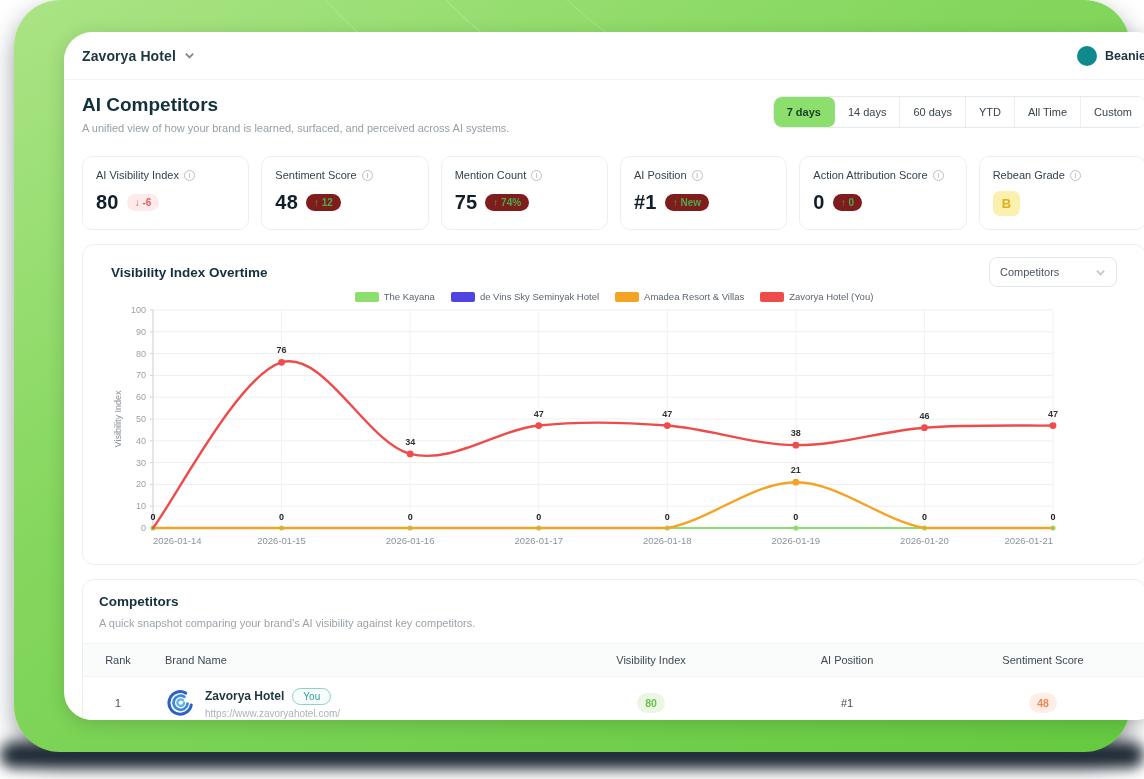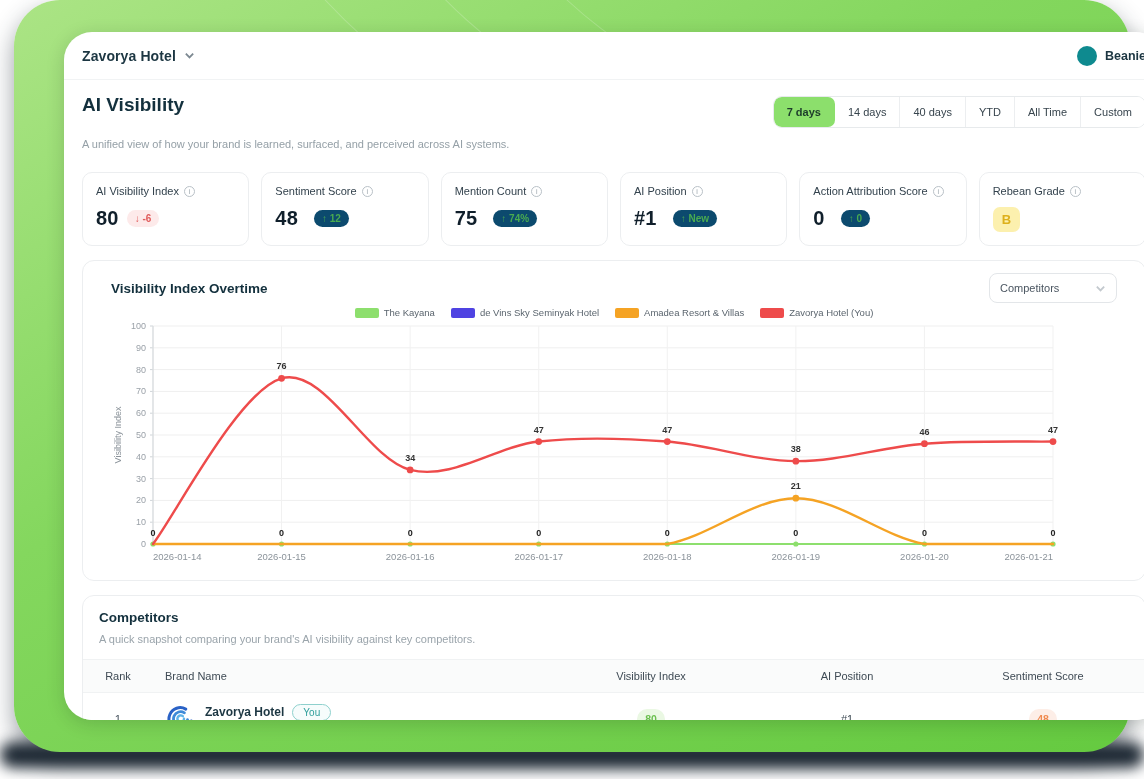--- a/index.html
+++ b/index.html
@@ -29,36 +29,36 @@
   .chev { width:11px; height:11px; stroke:#7d8992; stroke-width:2; fill:none; }
   .user-chip { display:flex; align-items:center; gap:8px; }
   .avatar { width:20px; height:20px; border-radius:50%; background:#0e8a8f; }
   .user-name { font-size:12.5px; font-weight:bold; color:#1c3642; }
 
   .content { padding:0 18px; }
 
   
   .title-row { display:flex; justify-content:space-between; align-items:flex-start; margin-top:14px; }
   .page-title { font-size:19px; font-weight:bold; color:#13303d; }
-  .page-subtitle { font-size:11px; color:#95a0a7; margin-top:22px; }
+  .page-subtitle { font-size:11px; color:#95a0a7; margin-top:6px; }
   .segmented { display:flex; border:1px solid #e7eaec; border-radius:9px; background:#fff; overflow:hidden; margin-top:2px; }
   .seg-btn { font-size:11px; color:#37444d; padding:9px 13px; background:#fff; border:none; border-right:1px solid #eceef0; cursor:pointer; font-family:inherit; white-space:nowrap; }
   .seg-btn:last-child { border-right:none; }
   .seg-btn.active { background:#8cdf6c; color:#1d3b2b; font-weight:bold; border-radius:7px; border-right-color:transparent;text-align:right; }
 
   
   .metrics-row { display:flex; gap:12px; margin-top:22px; }
   .metric-card { flex:1; border:1px solid #eceef0; border-radius:10px; background:#fff; padding:12px 13px 13px; }
   .metric-label { display:flex; align-items:center; gap:5px; font-size:11px; font-weight:normal; color:#33424d; }
   .info-icon { width:11px; height:11px; border:1px solid #b9c1c7; border-radius:50%; color:#9aa4ab; font-size:7px; line-height:9px; text-align:center; display:inline-block; flex:none; }
   .metric-value-row { display:flex; align-items:center; gap:8px; margin-top:10px; }
   .metric-value { font-size:20px; font-weight:bold; color:#101f2b; letter-spacing:.2px; }
   .badge { font-size:10px; font-weight:bold; padding:3px 8px; border-radius:10px; white-space:nowrap; }
   .badge.down { background:#fdeaea; color:#e05b5b; }
-  .badge.up { background:#0c4a6e; color:#49ab50;margin-left:8px; }
+  .badge.up { background:#7f1d1d; color:#49ab50; }
   .badge.grade { background:#fcf0ae; color:#ddb01c; font-size:13px; padding:5px 9px; border-radius:7px; }
 
   
   .panel { border:1px solid #eceef0; border-radius:12px; background:#fff; margin-top:14px; }
   .chart-panel { padding:12px 28px 8px; }
   .chart-head { display:flex; justify-content:space-between; align-items:center; }
   .panel-title { font-size:13.5px; font-weight:bold; color:#13303d; }
   .dropdown { display:flex; align-items:center; justify-content:space-between; width:128px; border:1px solid #e3e6e9; border-radius:8px; padding:8px 10px; cursor:pointer; background:#fff; }
   .dropdown-label { font-size:11px; color:#4a5560; }
   .legend { display:flex; justify-content:center; gap:16px; margin-top:4px; }
@@ -112,27 +112,27 @@
       </div>
       <div class="user-chip">
         <span class="avatar"></span>
         <span class="user-name">Beanie</span>
       </div>
     </div>
 
     <div class="content">
       <div class="title-row">
         <div>
-          <div class="page-title">AI Visibility</div>
+          <div class="page-title">AI Competitors</div>
           <div class="page-subtitle">A unified view of how your brand is learned, surfaced, and perceived across AI systems.</div>
         </div>
         <div class="segmented" id="time-filters">
             <button class="seg-btn active">7 days</button>
             <button class="seg-btn">14 days</button>
-            <button class="seg-btn">40 days</button>
+            <button class="seg-btn">60 days</button>
             <button class="seg-btn">YTD</button>
             <button class="seg-btn">All Time</button>
             <button class="seg-btn">Custom</button>
           </div>
       </div>
 
       <div class="metrics-row" id="metrics-row">
           <div class="metric-card">
             <div class="metric-label">
               <span>AI Visibility Index</span>

